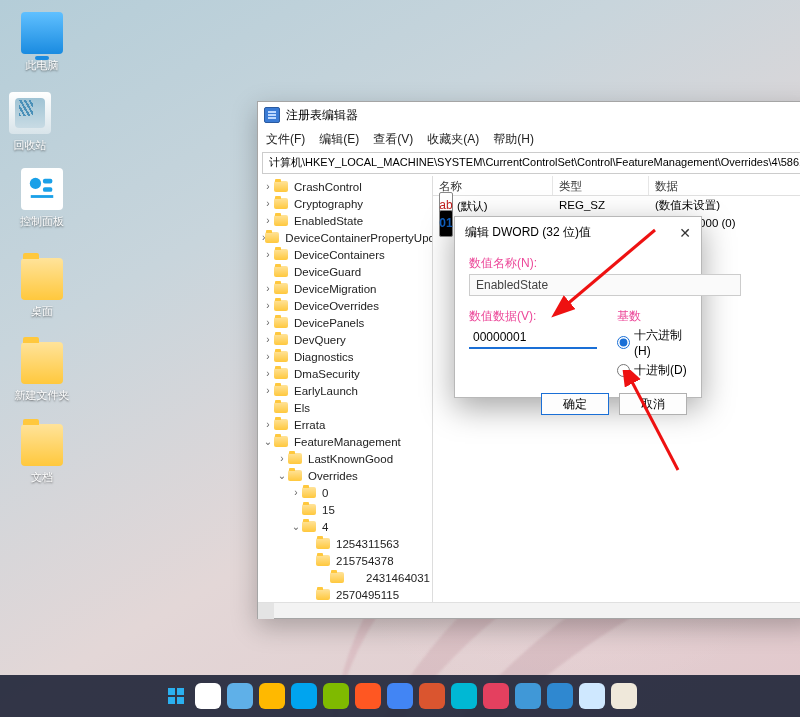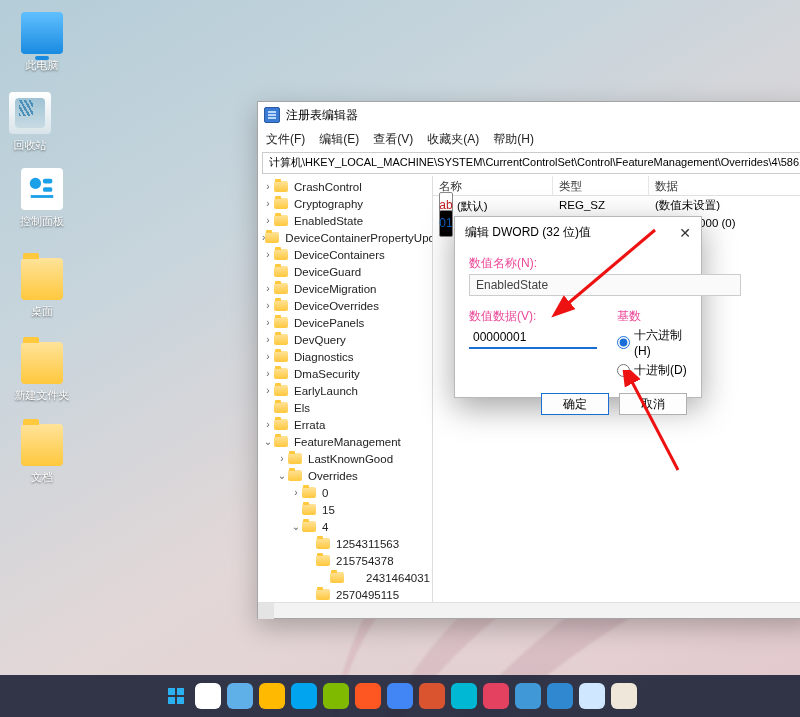--- a/index.html
+++ b/index.html
@@ -55,21 +55,21 @@
   .tree-row .exp { width:12px; display:inline-flex; justify-content:center; color:#666; font-size:10px; }
   .tree-row .lbl { padding:0 2px; }
   .reg-list { flex:1; overflow:hidden; font-size:11.5px; }
   .list-head { display:flex; height:20px; border-bottom:1px solid #e0e0e0; color:#333; }
   .list-head div { border-right:1px solid #e6e6e6; padding:3px 6px; }
   .c1{width:120px}.c2{width:96px}.c3{flex:1}
   .list-row { display:flex; height:18px; align-items:center; }
   .list-row div { padding:1px 6px; }
   .val-ico { width:14px; height:27px; border:1px solid #888; border-radius:2px; display:inline-flex; align-items:center; justify-content:center; font-size:12px; margin-right:4px; background:#fff; }
   .val-ico.str { color:#c02020; }
-  .val-ico.dw { color:#1060c0; background:#000000; }
+  .val-ico.dw { color:#1060c0; background:#000000;font-weight:bold; }
   .reg-scroll { height:16px; background:#f3f3f3; border-top:1px solid #e0e0e0; position:relative; }
   .reg-scroll::before, .reg-scroll::after { content:""; position:absolute; top:0; width:16px; height:16px; background:#e4e4e4; }
   .reg-scroll::before{left:0}.reg-scroll::after{right:0}
 
   
   .dlg { position:absolute; left:454px; top:216px; width:248px; height:182px; background:#fff; border:1px solid #b8b8b8; box-shadow:0 10px 30px rgba(0,0,0,.35); font-size:12px; }
   .dlg-title { height:30px; display:flex; align-items:center; padding:0 10px; }
   .dlg-close { position:absolute; right:6px; top:6px; width:20px; height:20px; display:flex; align-items:center; justify-content:center; cursor:pointer; color:#333; font-size:14px; }
   .dlg-body { padding:4px 14px; }
   .dlg-label { margin:4px 0 2px; color:#ec4899; }

